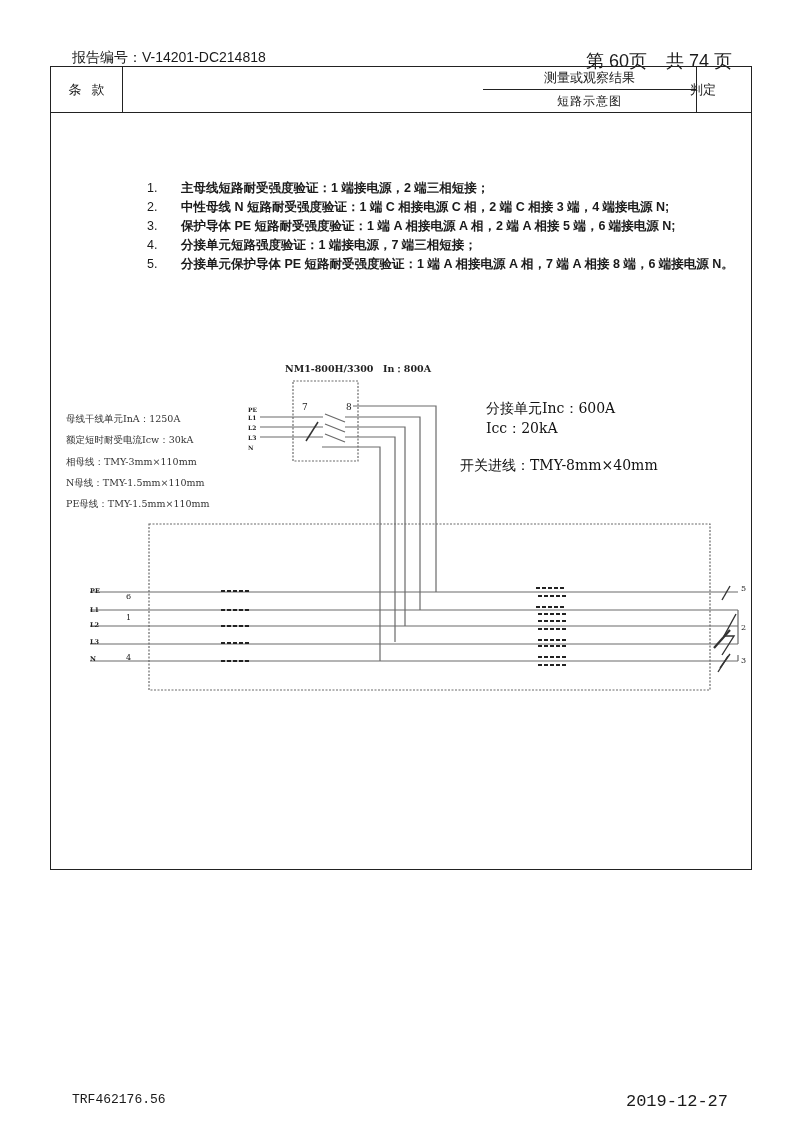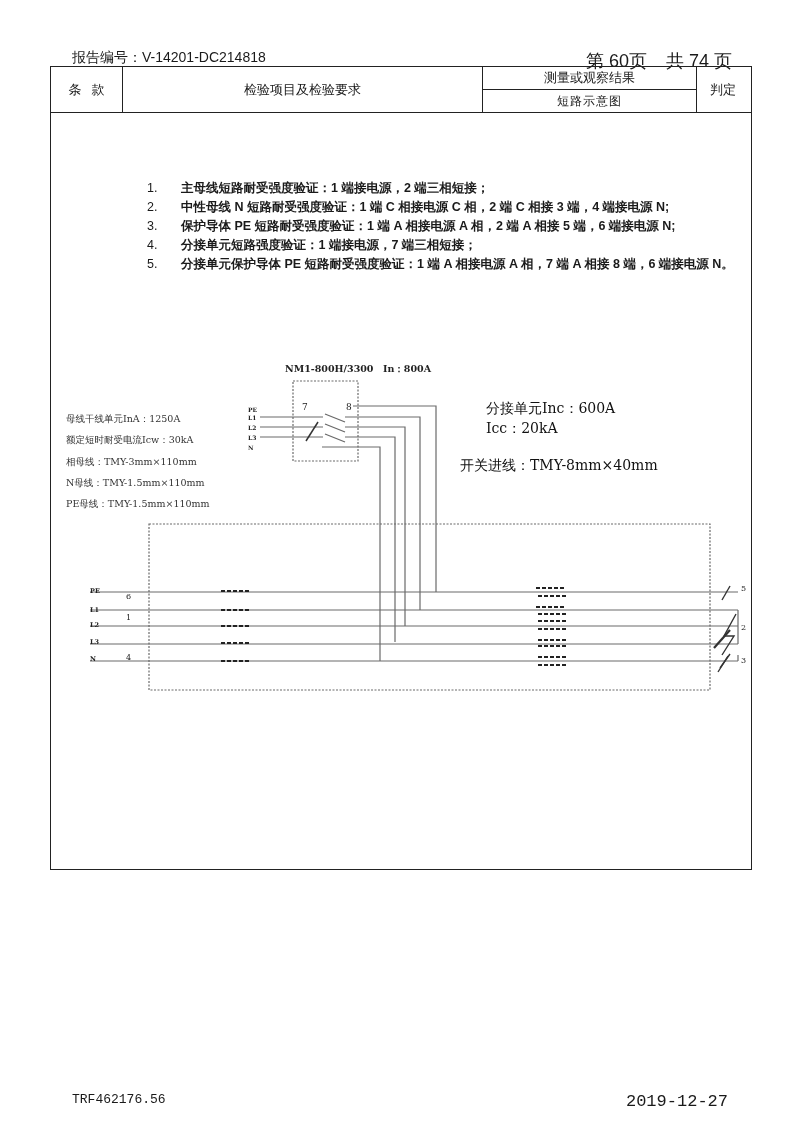--- a/index.html
+++ b/index.html
@@ -13,21 +13,21 @@
 
   .frame { position: absolute; left: 50px; top: 66px; width: 702px; height: 804px; border: 1.5px solid #222; }
 
   .hdr { position: absolute; left: 0; top: 0; width: 100%; height: 46px; border-bottom: 1.5px solid #222; }
   .hdr .cell { position: absolute; top: 0; height: 46px; display: flex; align-items: center; justify-content: center; font-size: 13px; }
   .hdr .c1 { left: 0; width: 72px; border-right: 1px solid #222; letter-spacing: 10px; padding-left: 10px; }
   .hdr .c2 { left: 72px; width: 360px; border-right: 1px solid #222; }
   .hdr .c3 { left: 432px; width: 214px; border-right: 1px solid #222; flex-direction: column; }
   .hdr .c3 .top { height: 23px; width: 100%; display: flex; align-items: center; justify-content: center; border-bottom: 1px solid #222; }
   .hdr .c3 .bot { height: 23px; width: 100%; display: flex; align-items: center; justify-content: center; font-family: "DejaVu Serif", serif; font-size: 12px; letter-spacing: 1px; }
-  .hdr .c4 { left: 644px; width: 56px; }
+  .hdr .c4 { left: 624px; width: 56px; }
 
   .fig-title { position: absolute; left: 0; width: 100%; top: 80px; text-align: center; font-size: 13px; }
   .req-list { position: absolute; left: 96px; top: 112px; width: 600px; font-size: 12.5px; line-height: 19px; }
   .req-item { display: flex; }
   .req-item .num { width: 34px; flex: none; }
   .req-item .txt { flex: 1; font-weight: bold; }
 
   .diagram { position: absolute; left: 0; top: 0; }
   .dlabel { font-family: "DejaVu Serif", serif; }
 
@@ -39,21 +39,20 @@
 
 <div class="report-no">报告编号：V-14201-DC214818</div>
 <div class="page-info">
   <span>第 60页</span>
   <span>共 74 页</span>
 </div>
 
 <div class="frame">
   <div class="hdr">
     <div class="cell c1">条款</div>
-    <div class="cell c2">检验项目及检验要求</div>
     <div class="cell c3">
       <div class="top">测量或观察结果</div>
       <div class="bot">短路示意图</div>
     </div>
     <div class="cell c4">判定</div>
   </div>
 
 
   <div class="req-list">
     <div class="req-item">

